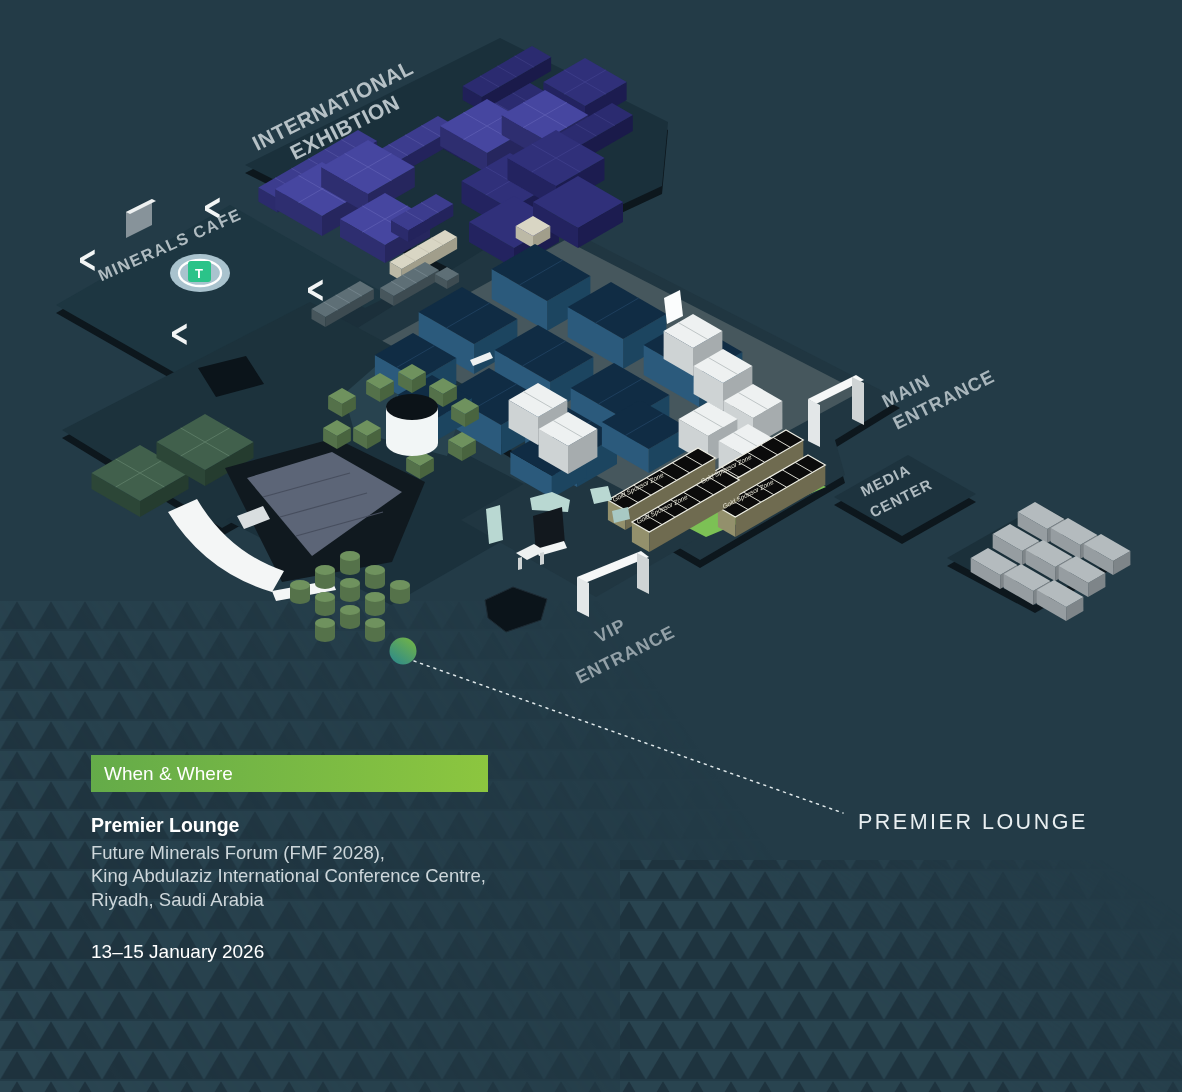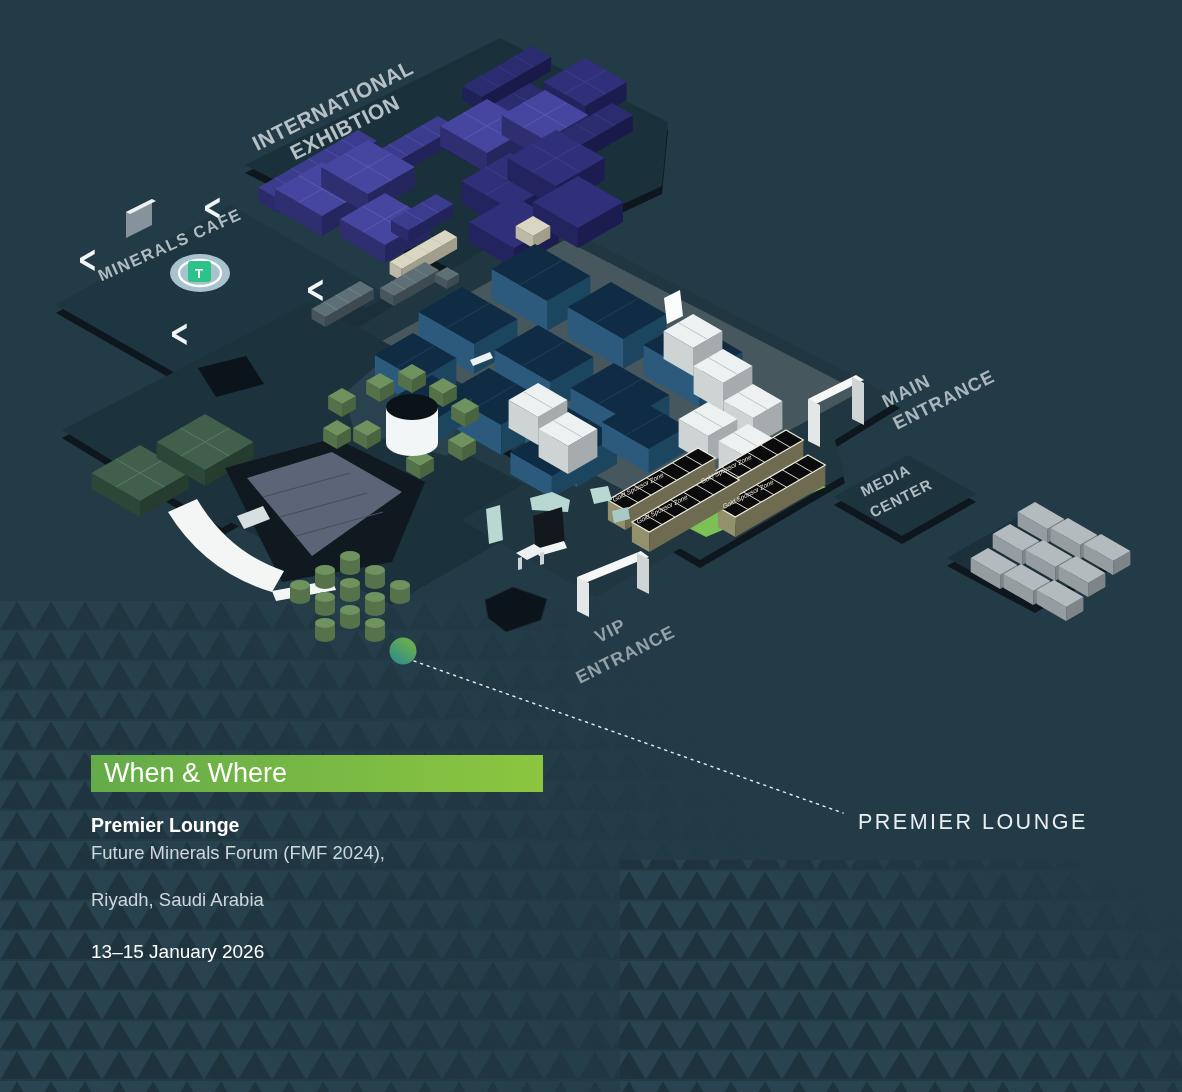--- a/index.html
+++ b/index.html
@@ -2,23 +2,23 @@
 <html><head>
 <meta charset="utf-8">
 <style>
   html,body{margin:0;padding:0;background:#233b47;}
   .stage{position:relative;width:1182px;height:1092px;background:#233b47;overflow:hidden;
          font-family:"Liberation Sans",sans-serif;}
   .stage svg{position:absolute;left:0;top:0;}
   svg text{font-family:"Liberation Sans",sans-serif;}
   .maplabel{font-weight:bold;}
   .infoblock{position:absolute;left:91px;color:#fff;}
-  .banner{top:755px;width:452px;height:37px;line-height:37px;
+  .banner{top:755px;width:397px;height:37px;line-height:37px;
           background:linear-gradient(90deg,#64ab49,#8cc63f);
-          font-size:27px;color:#ffffff;padding-left:13px;box-sizing:border-box;}
+          font-size:19px;color:#ffffff;padding-left:13px;box-sizing:border-box;}
   .venue{top:814px;font-size:19.5px;font-weight:bold;}
   .addr{left:91px;position:absolute;font-size:18.5px;color:#ced7db;line-height:23.5px;}
   .dates{top:941px;font-size:19px;font-weight:normal;}
 </style>
 </head>
 <body>
 
 <div class="stage">
 
 <svg width="1182" height="1092" viewBox="0 0 1182 1092">
@@ -471,17 +471,18 @@
     <line x1="414" y1="661" x2="843" y2="813" stroke="#dfe8ea" stroke-width="1.5" stroke-dasharray="2 5" stroke-linecap="round"></line>
     <circle cx="403" cy="651" r="13.5" fill="url(#markerGrad)"></circle>
     <text x="858" y="829" font-size="21.5" letter-spacing="2.5" fill="#e9eff1">PREMIER LOUNGE</text>
   </g>
 </svg>
 
 <div class="infoblock banner">
   <span>When &amp; Where</span>
 </div>
 <div class="infoblock venue">Premier Lounge</div>
-<div class="addr" style="top:841px">Future Minerals Forum (FMF 2024),</div>
+<div class="addr" style="top:841px">Future Minerals Forum (FMF 2028),</div>
+<div class="addr" style="top:864px">King Abdulaziz International Conference Centre,</div>
 <div class="addr" style="top:888px">Riyadh, Saudi Arabia</div>
 <div class="infoblock dates">13–15 January 2026</div>
 
 </div>
 
 </body></html>

